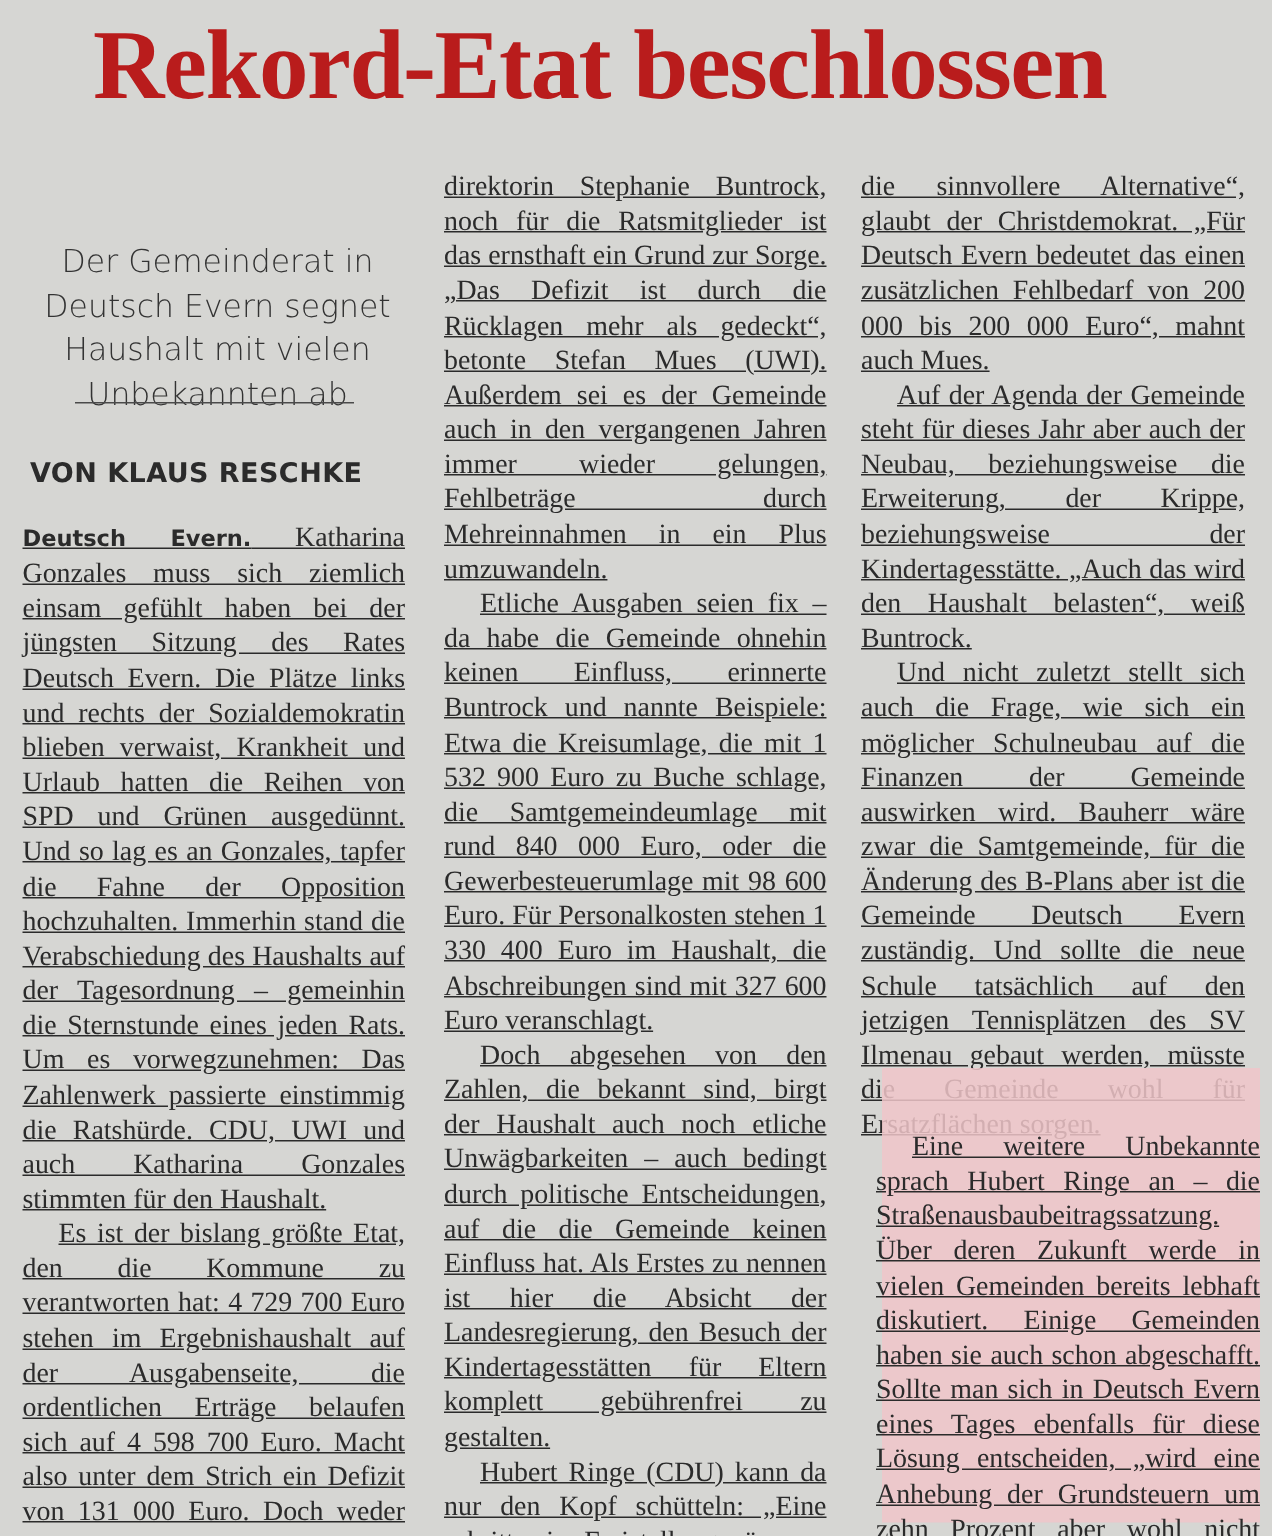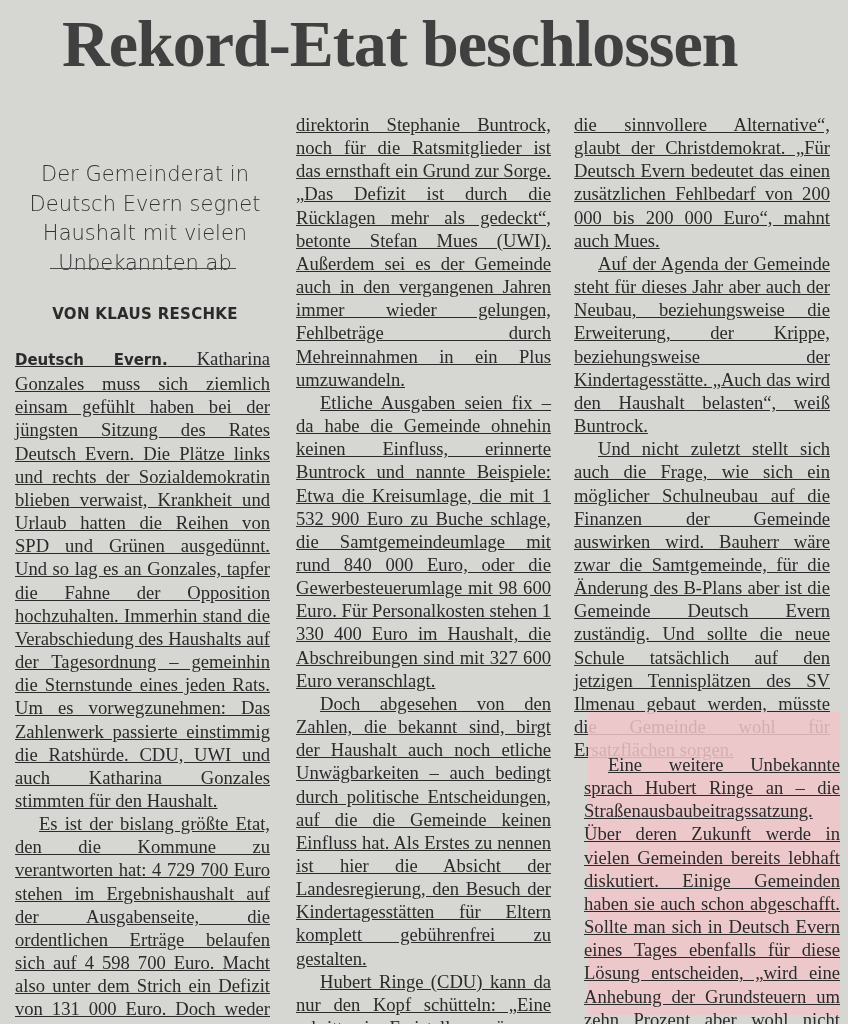--- a/index.html
+++ b/index.html
@@ -7,21 +7,21 @@
     width:848px; height:1024px; overflow:hidden;
     background:#d6d6d3;
     color:#2b2b2b;
     font-family:"DejaVu Serif", serif;
     position:relative;
   }
   .headline {
     position:absolute; left:62px; top:4px; width:760px;
     font-family:"Liberation Serif", serif;
     font-weight:bold; font-size:66px; line-height:80px;
-    letter-spacing:-1px; color:#404040; white-space:nowrap;
+    letter-spacing:-1px; color:#b91c1c; white-space:nowrap;
   }
   .col {
     position:absolute; top:0;
     font-family:"Liberation Serif", serif;
     font-size:18.6px; line-height:23.15px;
     text-align:justify; hyphens:manual;
   }
   .col p { margin:0;text-decoration:underline; }
   .col p.indent { text-indent:24px; }
   #col1 { left:15px; width:255px; top:347px; }
@@ -32,21 +32,21 @@
     font-family:"DejaVu Sans", sans-serif; font-weight:300;
     font-size:21px; line-height:29.5px; text-align:center; color:#333;margin-top:40px;
   }
   .rule {
     position:absolute; left:50px; top:268px; width:186px; height:1px;
     background:#4a4a4a;
   }
   .byline {
     position:absolute; left:20px; top:305px; width:250px;
     font-family:"DejaVu Sans", sans-serif; font-weight:bold;
-    font-size:15px; text-align:center; letter-spacing:0.3px; color:#2b2b2b;
+    font-size:18px; text-align:left; letter-spacing:0.3px; color:#2b2b2b;
   }
   .dateline { font-family:"DejaVu Sans", sans-serif; font-weight:bold; font-size:15px; }
   .highlight {
     position:absolute; left:588px; top:712px; width:252px; height:303px;
     background:#f0c5c9; opacity:0.85;
   }
   .hl-text { position:absolute; left:584px; top:713px; width:256px;margin-top:40px; }
 </style>
 </head>
 <body>

